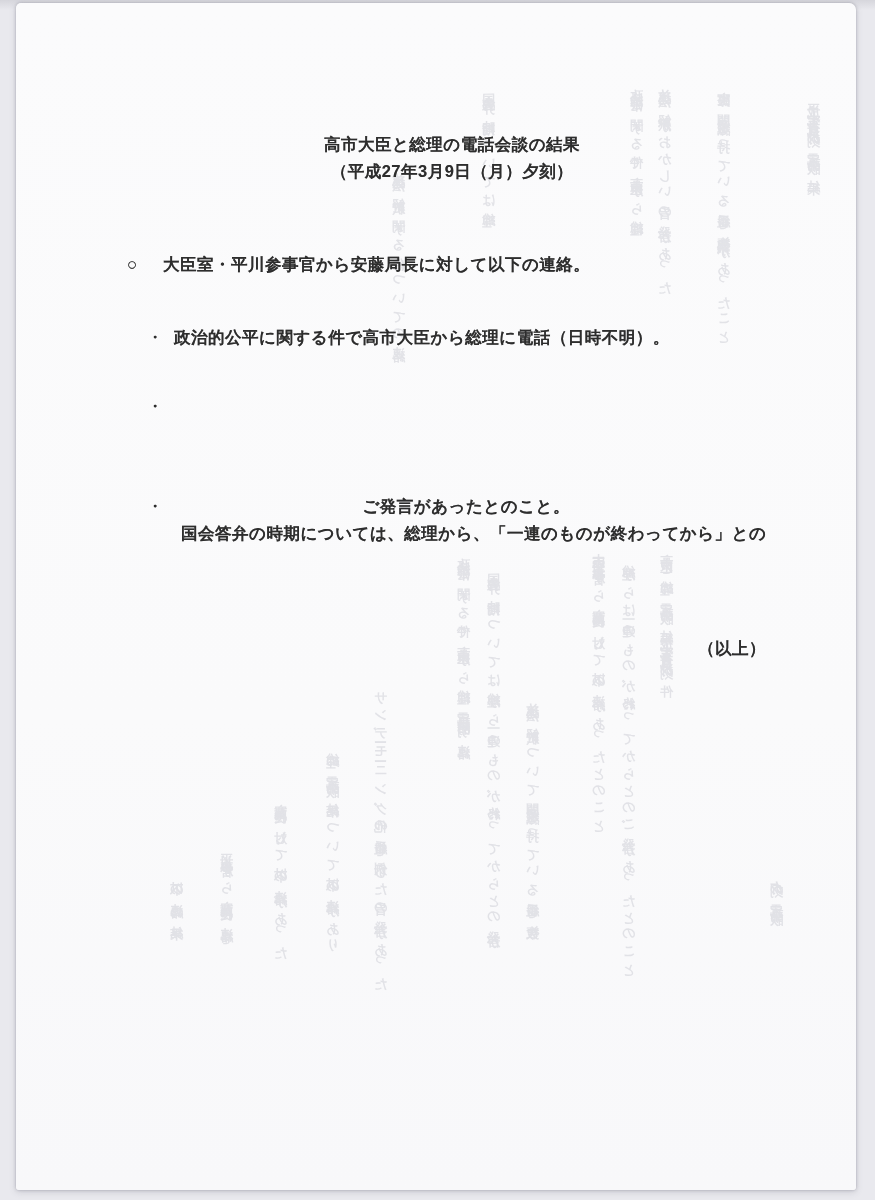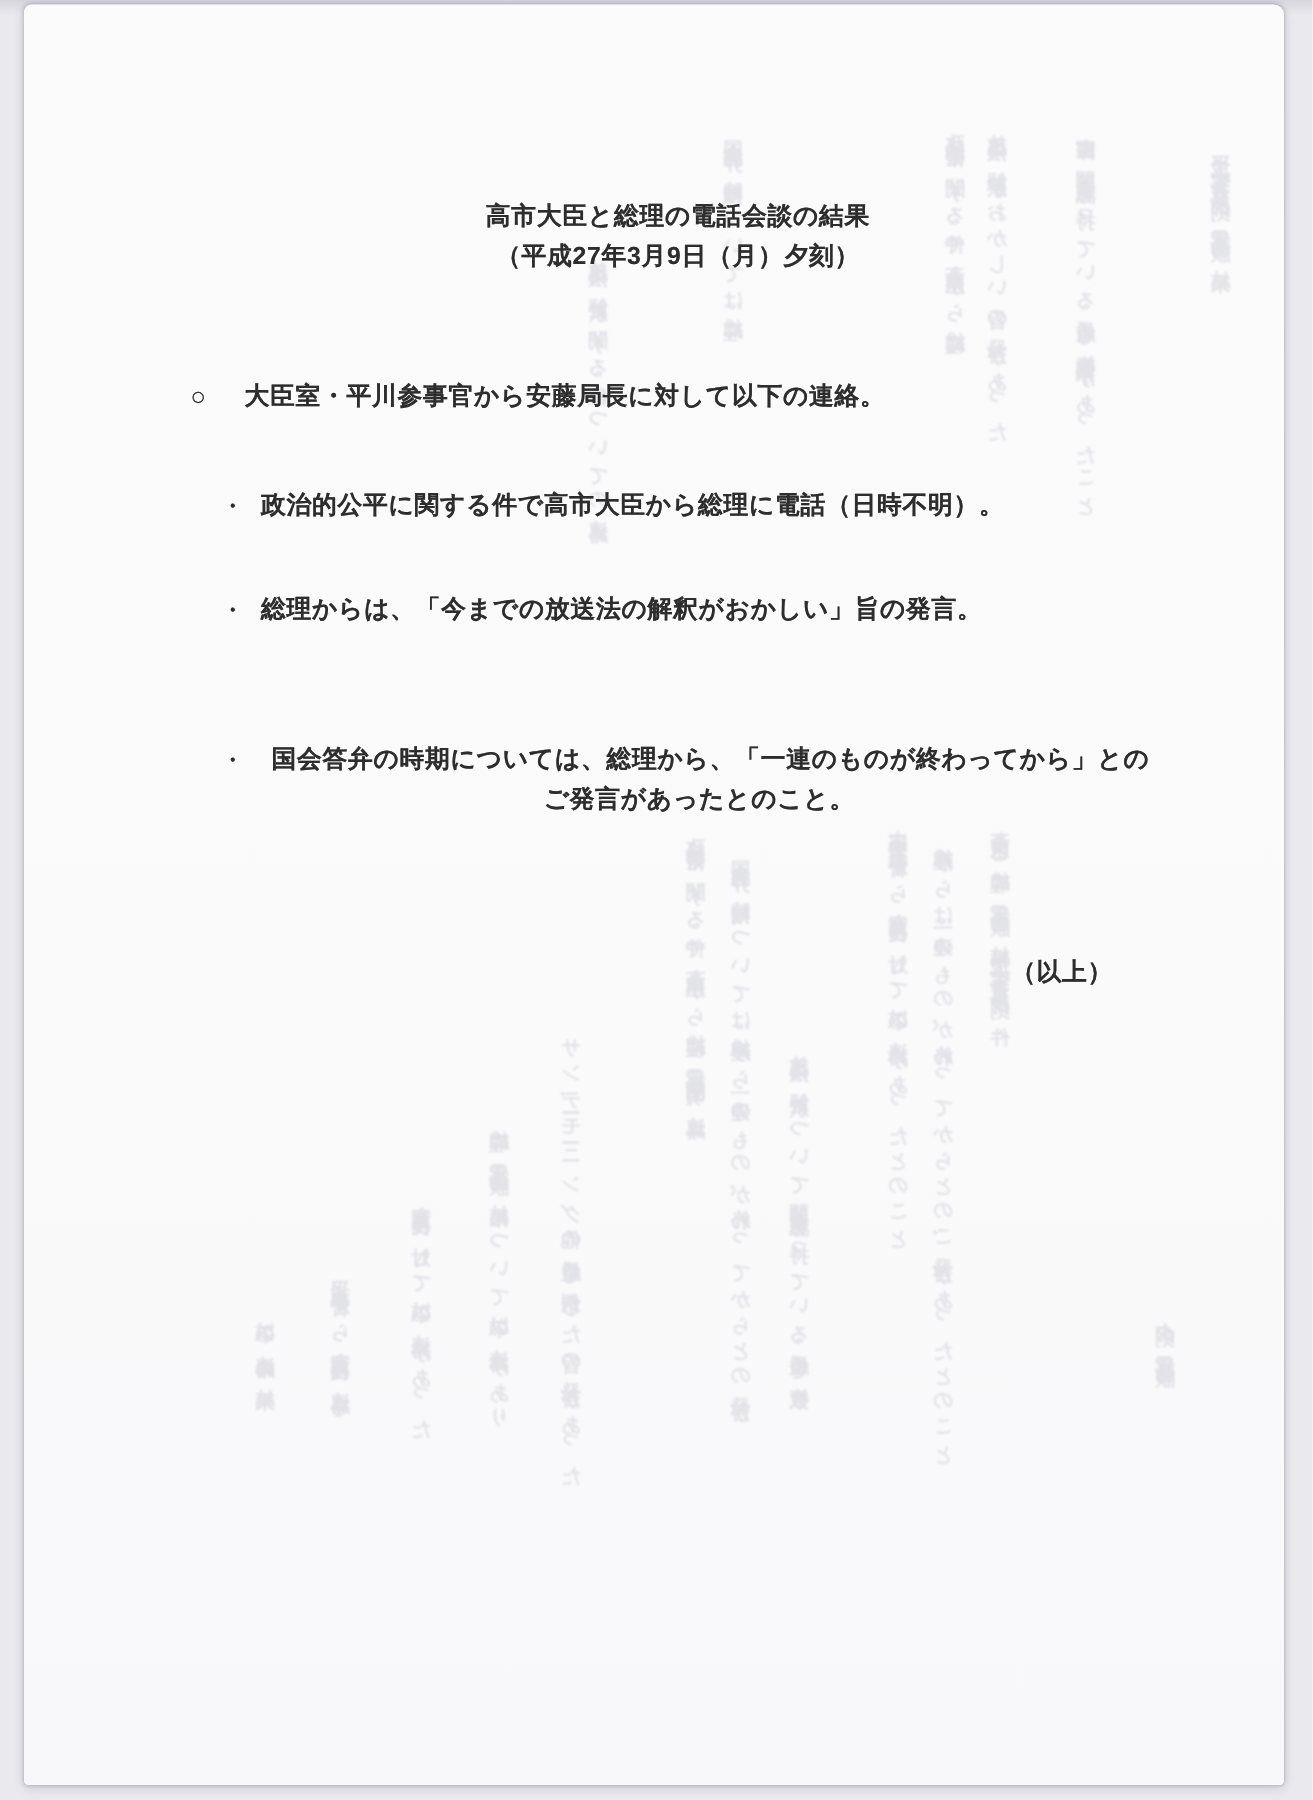--- a/index.html
+++ b/index.html
@@ -31,21 +31,21 @@
   .title-block .line{line-height:27px;white-space:nowrap;margin-left:32px;}
   .item{position:absolute;display:flex;align-items:flex-start;}
   .item .marker{flex:0 0 auto;line-height:27px;text-align:left;}
   .lead{left:111px;}
   .lead .marker{width:36px;font-size:17px;}
   .bullet{left:132px;}
   .bullet .marker{width:26px;font-size:14px;}
   .bullet.wide-gap .marker{width:33px;}
   .lines .line{line-height:27px;white-space:nowrap;text-align:center;}
   .outdent{margin-left:-15px;}
-  .closing{position:absolute;left:658px;top:632px;line-height:27px;white-space:nowrap;}
+  .closing{position:absolute;left:682px;top:632px;line-height:27px;white-space:nowrap;}
 </style>
 </head>
 <body>
 
 <div class="scan">
   <div class="paper">
 
     <div class="bleed" id="bleed-layer">
         <div class="bleed-col" style="left: 612px; top: 76px; height: 300px;">政治的公平に関する件で高市大臣から総理に</div>
         <div class="bleed-col" style="left: 640px; top: 76px; height: 280px;">放送法の解釈がおかしい旨の発言があった</div>
@@ -82,28 +82,27 @@
     <div class="item bullet ink" style="top:321px">
       <span class="marker">・</span>
       <div class="lines">
         <div class="line">政治的公平に関する件で高市大臣から総理に電話（日時不明）。</div>
       </div>
     </div>
 
     <div class="item bullet ink" style="top:390px">
       <span class="marker">・</span>
       <div class="lines">
-        <div class="line">総理からは、「今までの放送法の解釈がおかしい」旨の発言。</div>
       </div>
     </div>
 
     <div class="item bullet wide-gap ink" style="top:490px">
       <span class="marker">・</span>
       <div class="lines">
+        <div class="line outdent">ご発言があったとのこと。</div>
         <div class="line">国会答弁の時期については、総理から、「一連のものが終わってから」との</div>
-        <div class="line outdent">ご発言があったとのこと。</div>
       </div>
     </div>
 
     <div class="closing ink">（以上）</div>
 
   </div>
 </div>
 
 </body></html>

